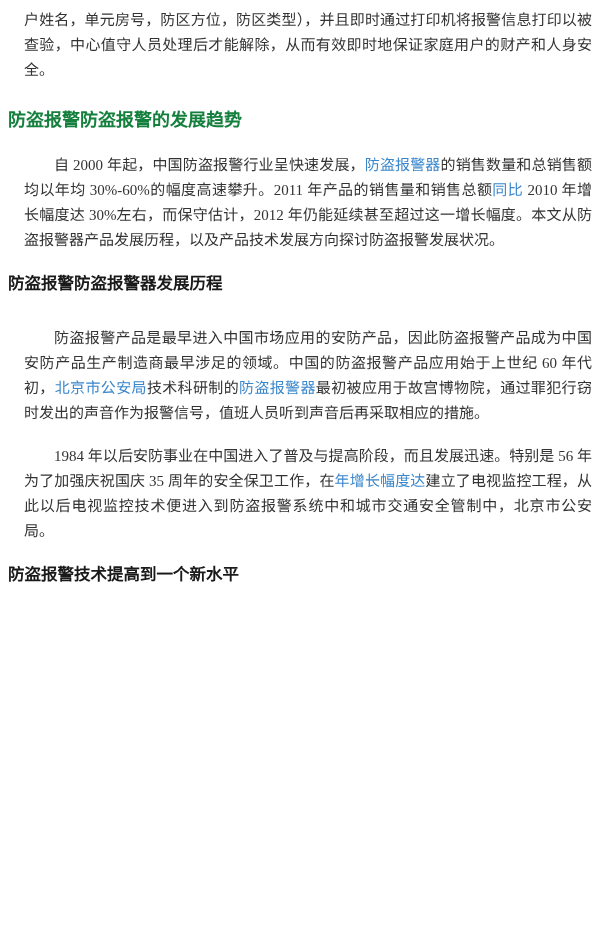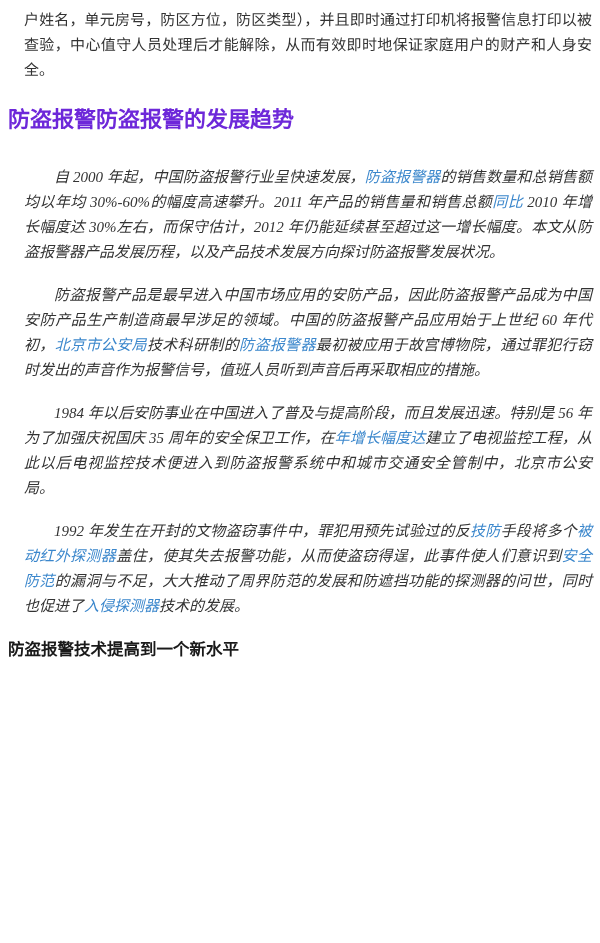--- a/index.html
+++ b/index.html
@@ -22,28 +22,27 @@
   .doc p {
     margin: 0 0 18px 16px;
     font-size: 15px;
     line-height: 25px;
     text-align: justify;
     color: #333333;
     word-break: break-all;
   }
   .doc p.indent {
     text-indent: 2em;
-    font-style: italic;
   }
   .doc h2 {
-    margin: 22px 0 30px 0;
-    font-size: 22px;
+    margin: 22px 0 18px 0;
+    font-size: 18px;
     line-height: 30px;
     font-weight: bold;
-    color: #6d28d9;
+    color: #15803d;
   }
   .doc h3 {
     margin: 12px 0 30px 0;
     font-size: 16.5px;
     line-height: 25px;
     font-weight: bold;
     color: #1a1a1a;
   }
   .doc h3.last {
     margin-bottom: 0;
@@ -55,18 +54,18 @@
   }
 </style>
 </head>
 <body>
 
 <main class="doc">
   <article id="article-root">
       <p><span>户姓名，单元房号，防区方位，防区类型），并且即时通过打印机将报警信息打印以被查验，中心值守人员处理后才能解除，从而有效即时地保证家庭用户的财产和人身安全。</span></p>
       <h2><span>防盗报警防盗报警的发展趋势</span></h2>
       <p class="indent"><span>自 2000 年起，中国防盗报警行业呈快速发展，</span><a href="#" class="inline-link">防盗报警器</a><span>的销售数量和总销售额均以年均 30%-60%的幅度高速攀升。2011 年产品的销售量和销售总额</span><a href="#" class="inline-link">同比</a><span> 2010 年增长幅度达 30%左右，而保守估计，2012 年仍能延续甚至超过这一增长幅度。本文从防盗报警器产品发展历程，以及产品技术发展方向探讨防盗报警发展状况。</span></p>
+      <h3><span>防盗报警防盗报警器发展历程</span></h3>
       <p class="indent"><span>防盗报警产品是最早进入中国市场应用的安防产品，因此防盗报警产品成为中国安防产品生产制造商最早涉足的领域。中国的防盗报警产品应用始于上世纪 60 年代初，</span><a href="#" class="inline-link">北京市公安局</a><span>技术科研制的</span><a href="#" class="inline-link">防盗报警器</a><span>最初被应用于故宫博物院，通过罪犯行窃时发出的声音作为报警信号，值班人员听到声音后再采取相应的措施。</span></p>
       <p class="indent"><span>1984 年以后安防事业在中国进入了普及与提高阶段，而且发展迅速。特别是 56 年为了加强庆祝国庆 35 周年的安全保卫工作，在</span><a href="#" class="inline-link">年增长幅度达</a><span>建立了电视监控工程，从此以后电视监控技术便进入到防盗报警系统中和城市交通安全管制中，北京市公安局。</span></p>
-      <p class="indent"><span>1992 年发生在开封的文物盗窃事件中，罪犯用预先试验过的反</span><a href="#" class="inline-link">技防</a><span>手段将多个</span><a href="#" class="inline-link">被动红外探测器</a><span>盖住，使其失去报警功能，从而使盗窃得逞，此事件使人们意识到</span><a href="#" class="inline-link">安全防范</a><span>的漏洞与不足，大大推动了周界防范的发展和防遮挡功能的探测器的问世，同时也促进了</span><a href="#" class="inline-link">入侵探测器</a><span>技术的发展。</span></p>
       <h3 class="last"><span>防盗报警技术提高到一个新水平</span></h3>
     </article>
 </main>
 
 </body></html>

